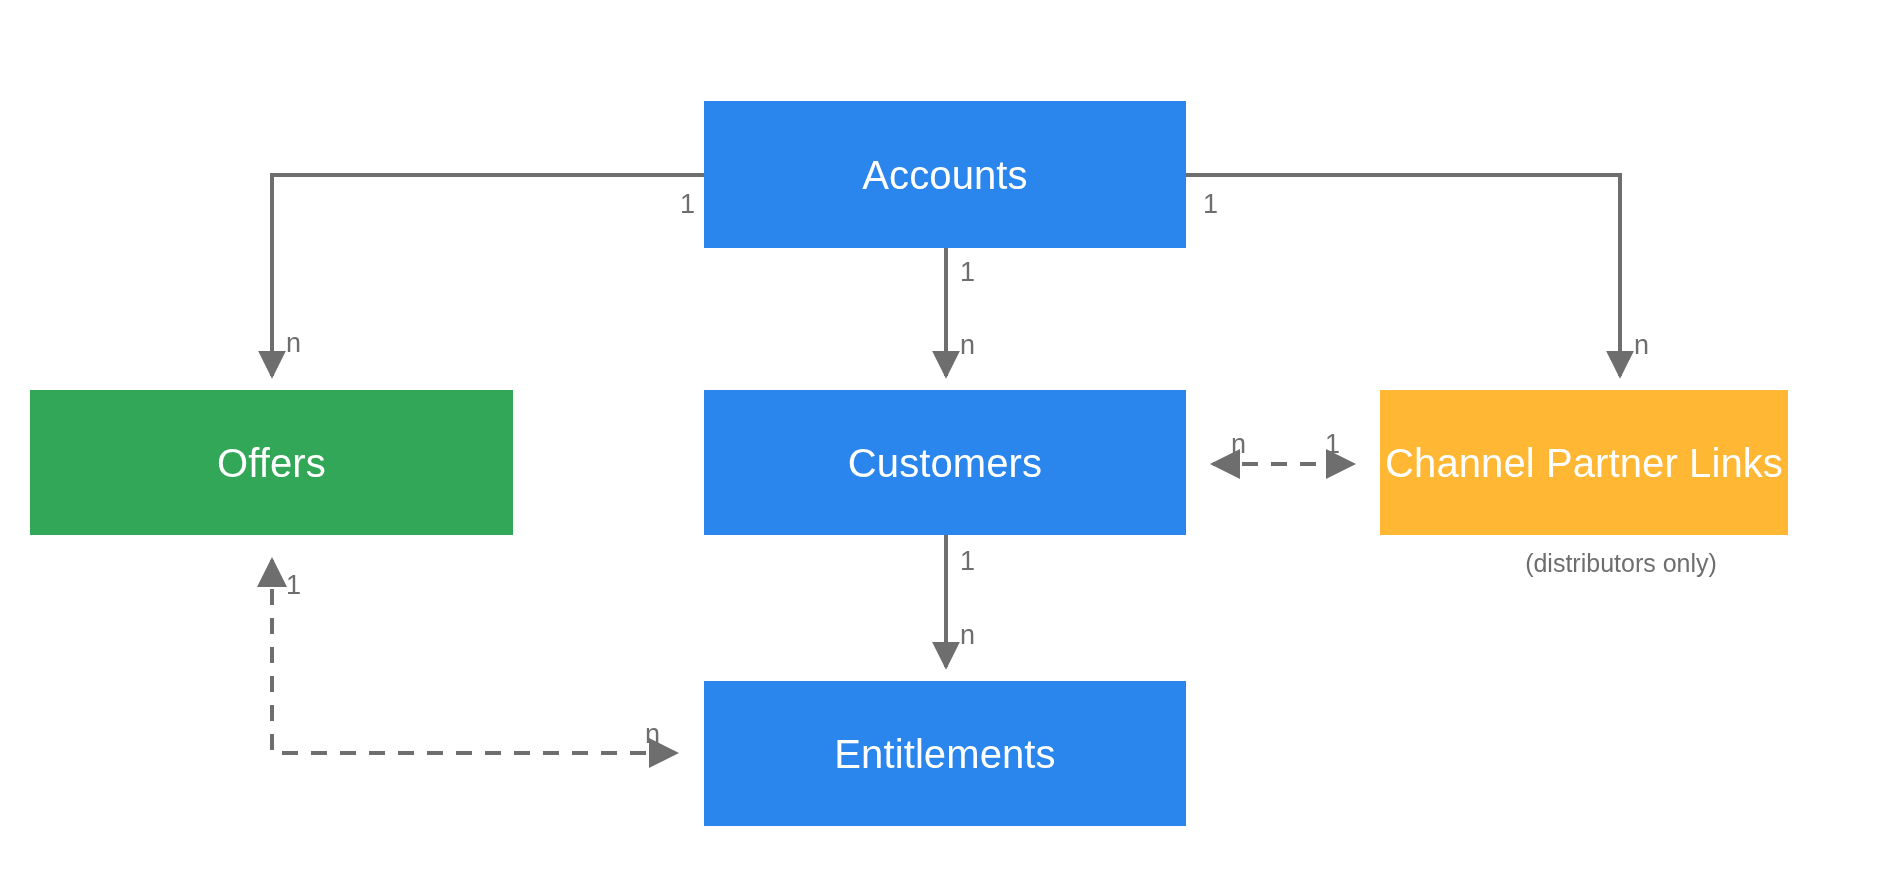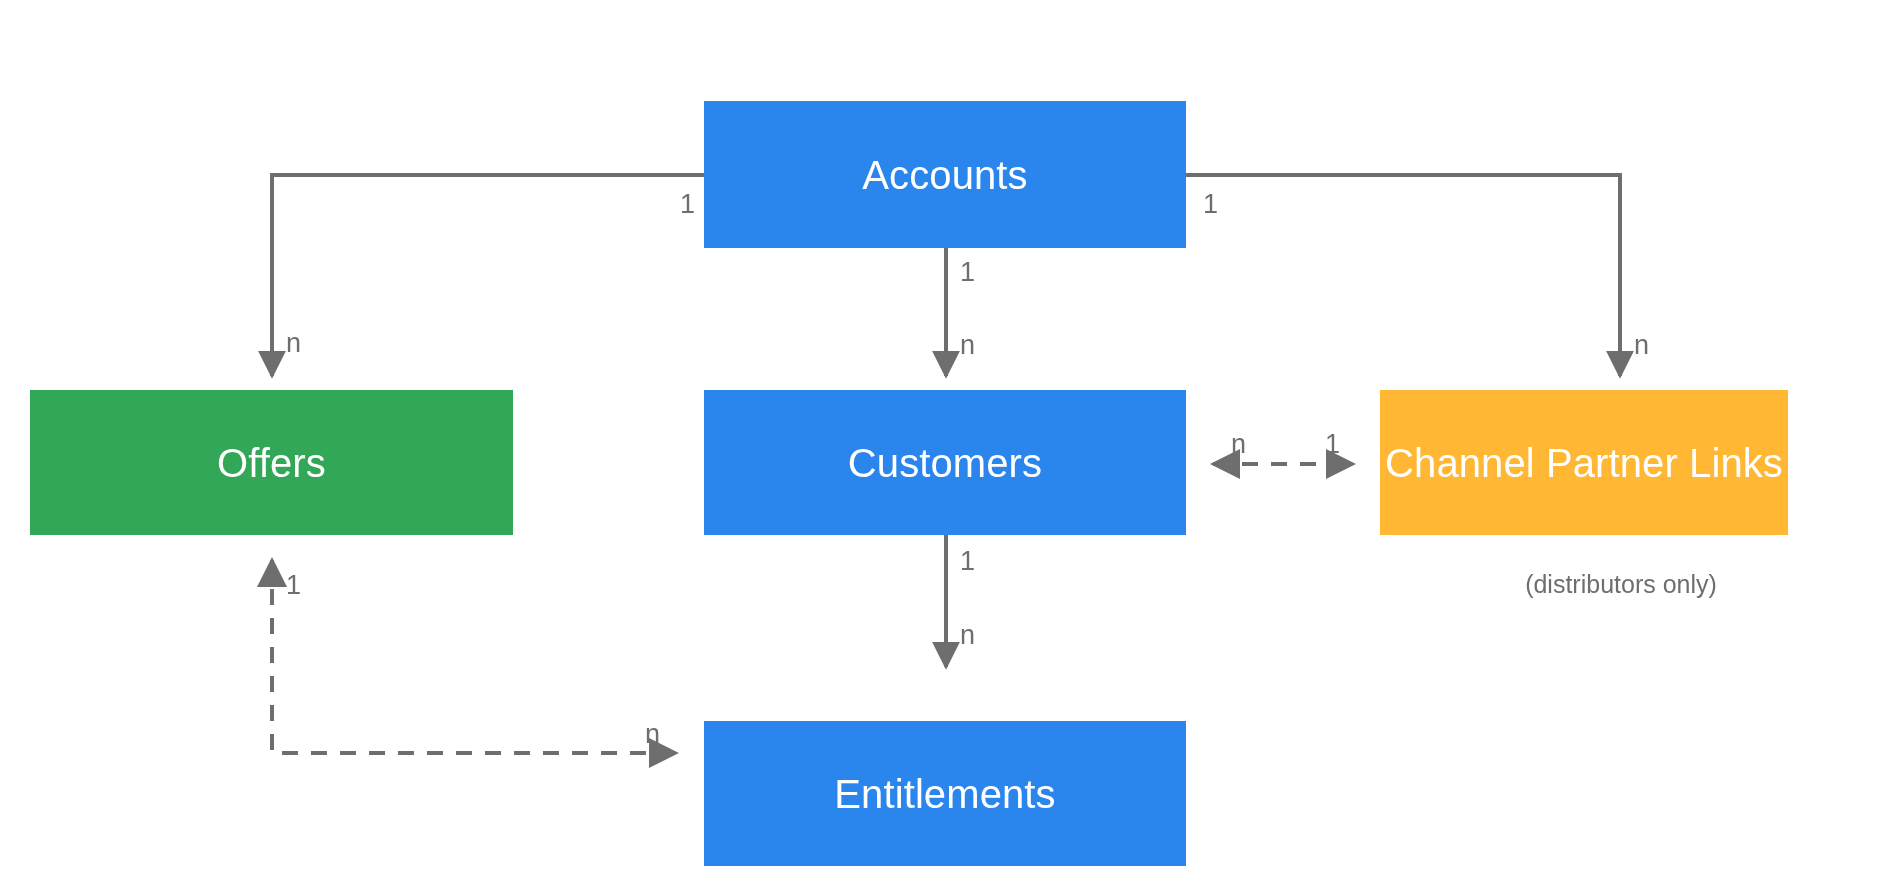--- a/index.html
+++ b/index.html
@@ -93,23 +93,23 @@
     <span>Customers</span>
   </div>
 
   <div class="node" style="left:30px; top:390px; width:483px; height:145px; background:#31a757;">
     <span>Offers</span>
   </div>
 
   <div class="node" style="left:1380px; top:390px; width:408px; height:145px; background:#ffb734;">
     <span>Channel Partner Links</span>
   </div>
-  <div class="node-caption" style="left:1380px; top:570px; width:482px;">(distributors only)</div>
+  <div class="node-caption" style="left:1380px; top:549px; width:482px;">(distributors only)</div>
 
-  <div class="node" style="left:704px; top:721px; width:482px; height:145px; background:#2a85ec;">
+  <div class="node" style="left:704px; top:681px; width:482px; height:145px; background:#2a85ec;">
     <span>Entitlements</span>
   </div>
 
   <div class="edge-label" style="left:680px; top:191px;">1</div>
   <div class="edge-label" style="left:286px; top:330px;">n</div>
 
   <div class="edge-label" style="left:960px; top:259px;">1</div>
   <div class="edge-label" style="left:960px; top:332px;">n</div>
 
   <div class="edge-label" style="left:1203px; top:191px;">1</div>

